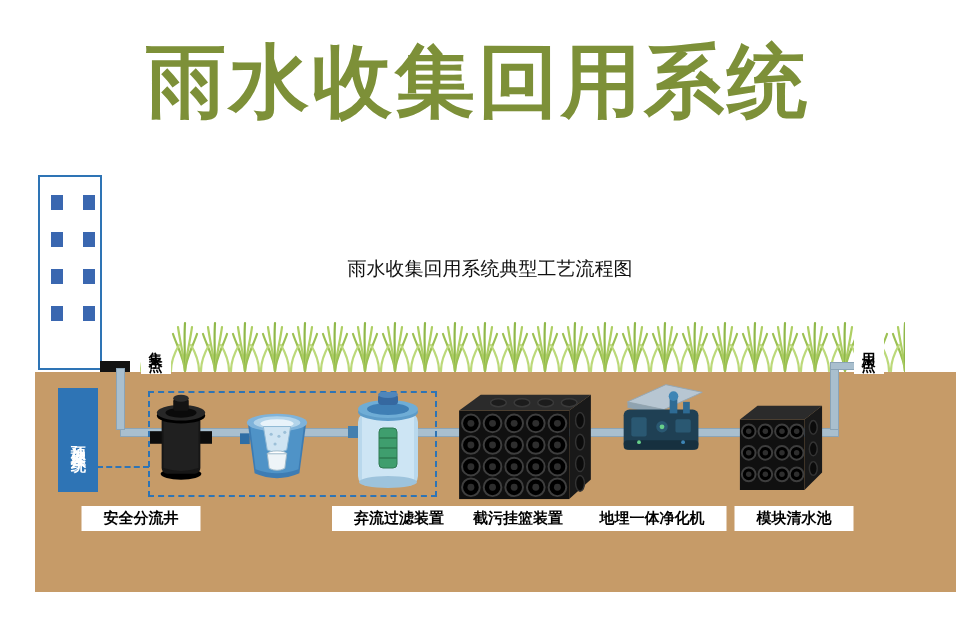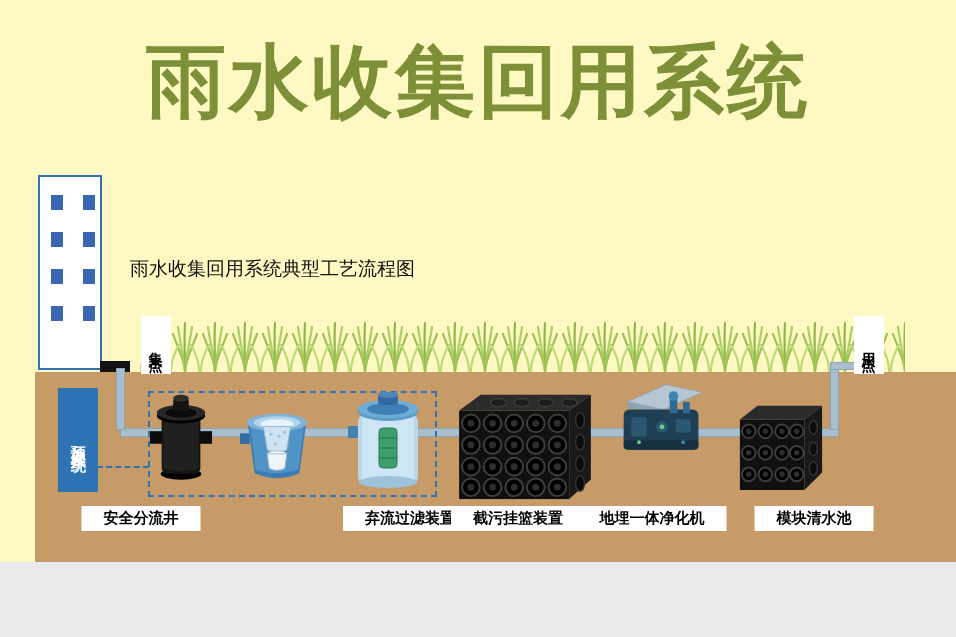--- a/index.html
+++ b/index.html
@@ -1,22 +1,22 @@
 <!DOCTYPE html>
 <html><head>
 <meta charset="utf-8">
 <style>
   html,body{margin:0;padding:0;background:#e9e9e9;font-family:"Liberation Sans",sans-serif;}
-  .stage{position:relative;width:956px;height:562px;background:#fef9c3;overflow:hidden;margin:0 auto;}
+  .stage{position:relative;width:956px;height:637px;background:#ffffff;overflow:hidden;margin:0 auto;}
 
   .title{position:absolute;top:38px;left:0;width:100%;text-align:center;
          font-size:80px;font-weight:700;color:#7d9038;letter-spacing:3px;
          font-family:"Liberation Serif",serif;line-height:1.1;}
 
-  .subtitle{position:absolute;top:256px;left:130px;width:720px;text-align:left;
+  .subtitle{position:absolute;top:256px;left:130px;width:720px;text-align:center;
             font-size:19px;color:#111;}
 
   
   .building{position:absolute;left:38px;top:175px;width:64px;height:195px;
             background:#fff;border:2px solid #2e74b5;box-sizing:border-box;
             display:grid;grid-template-columns:repeat(2,12px);grid-auto-rows:15px;
             gap:22px 20px;padding:18px 0 0 11px;}
   .win{background:#3a67b0;}
 
   .inlet{position:absolute;left:100px;top:361px;width:30px;height:11px;background:#121212;}
@@ -54,22 +54,22 @@
   .dev-basket{left:240px;top:407px;width:74px;height:78px;}
   .dev-filter{left:348px;top:392px;width:80px;height:100px;}
   .dev-storage{left:455px;top:387px;width:138px;height:116px;}
   .dev-purifier{left:616px;top:380px;width:92px;height:84px;}
   .dev-clean{left:736px;top:398px;width:90px;height:94px;}
   .device svg{display:block;width:100%;height:100%;}
 
   .dev-label{position:absolute;top:506px;transform:translateX(-50%);
              background:#fff;color:#000;font-size:15px;font-weight:700;
              padding:3px 22px;white-space:nowrap;}
-  .lbl-1{left:141px;} .lbl-2{left:245px;} .lbl-3{left:399px;margin-left:11px;}
-  .lbl-4{left:518px;} .lbl-5{left:652px;} .lbl-6{left:794px;margin-left:20px;}
+  .lbl-1{left:141px;} .lbl-2{left:245px;} .lbl-3{left:399px;}
+  .lbl-4{left:518px;} .lbl-5{left:652px;} .lbl-6{left:794px;}
 </style>
 </head>
 <body>
 
 <div class="stage">
 
   <div class="title">雨水收集回用系统</div>
 
   <div class="ground"></div>
 

